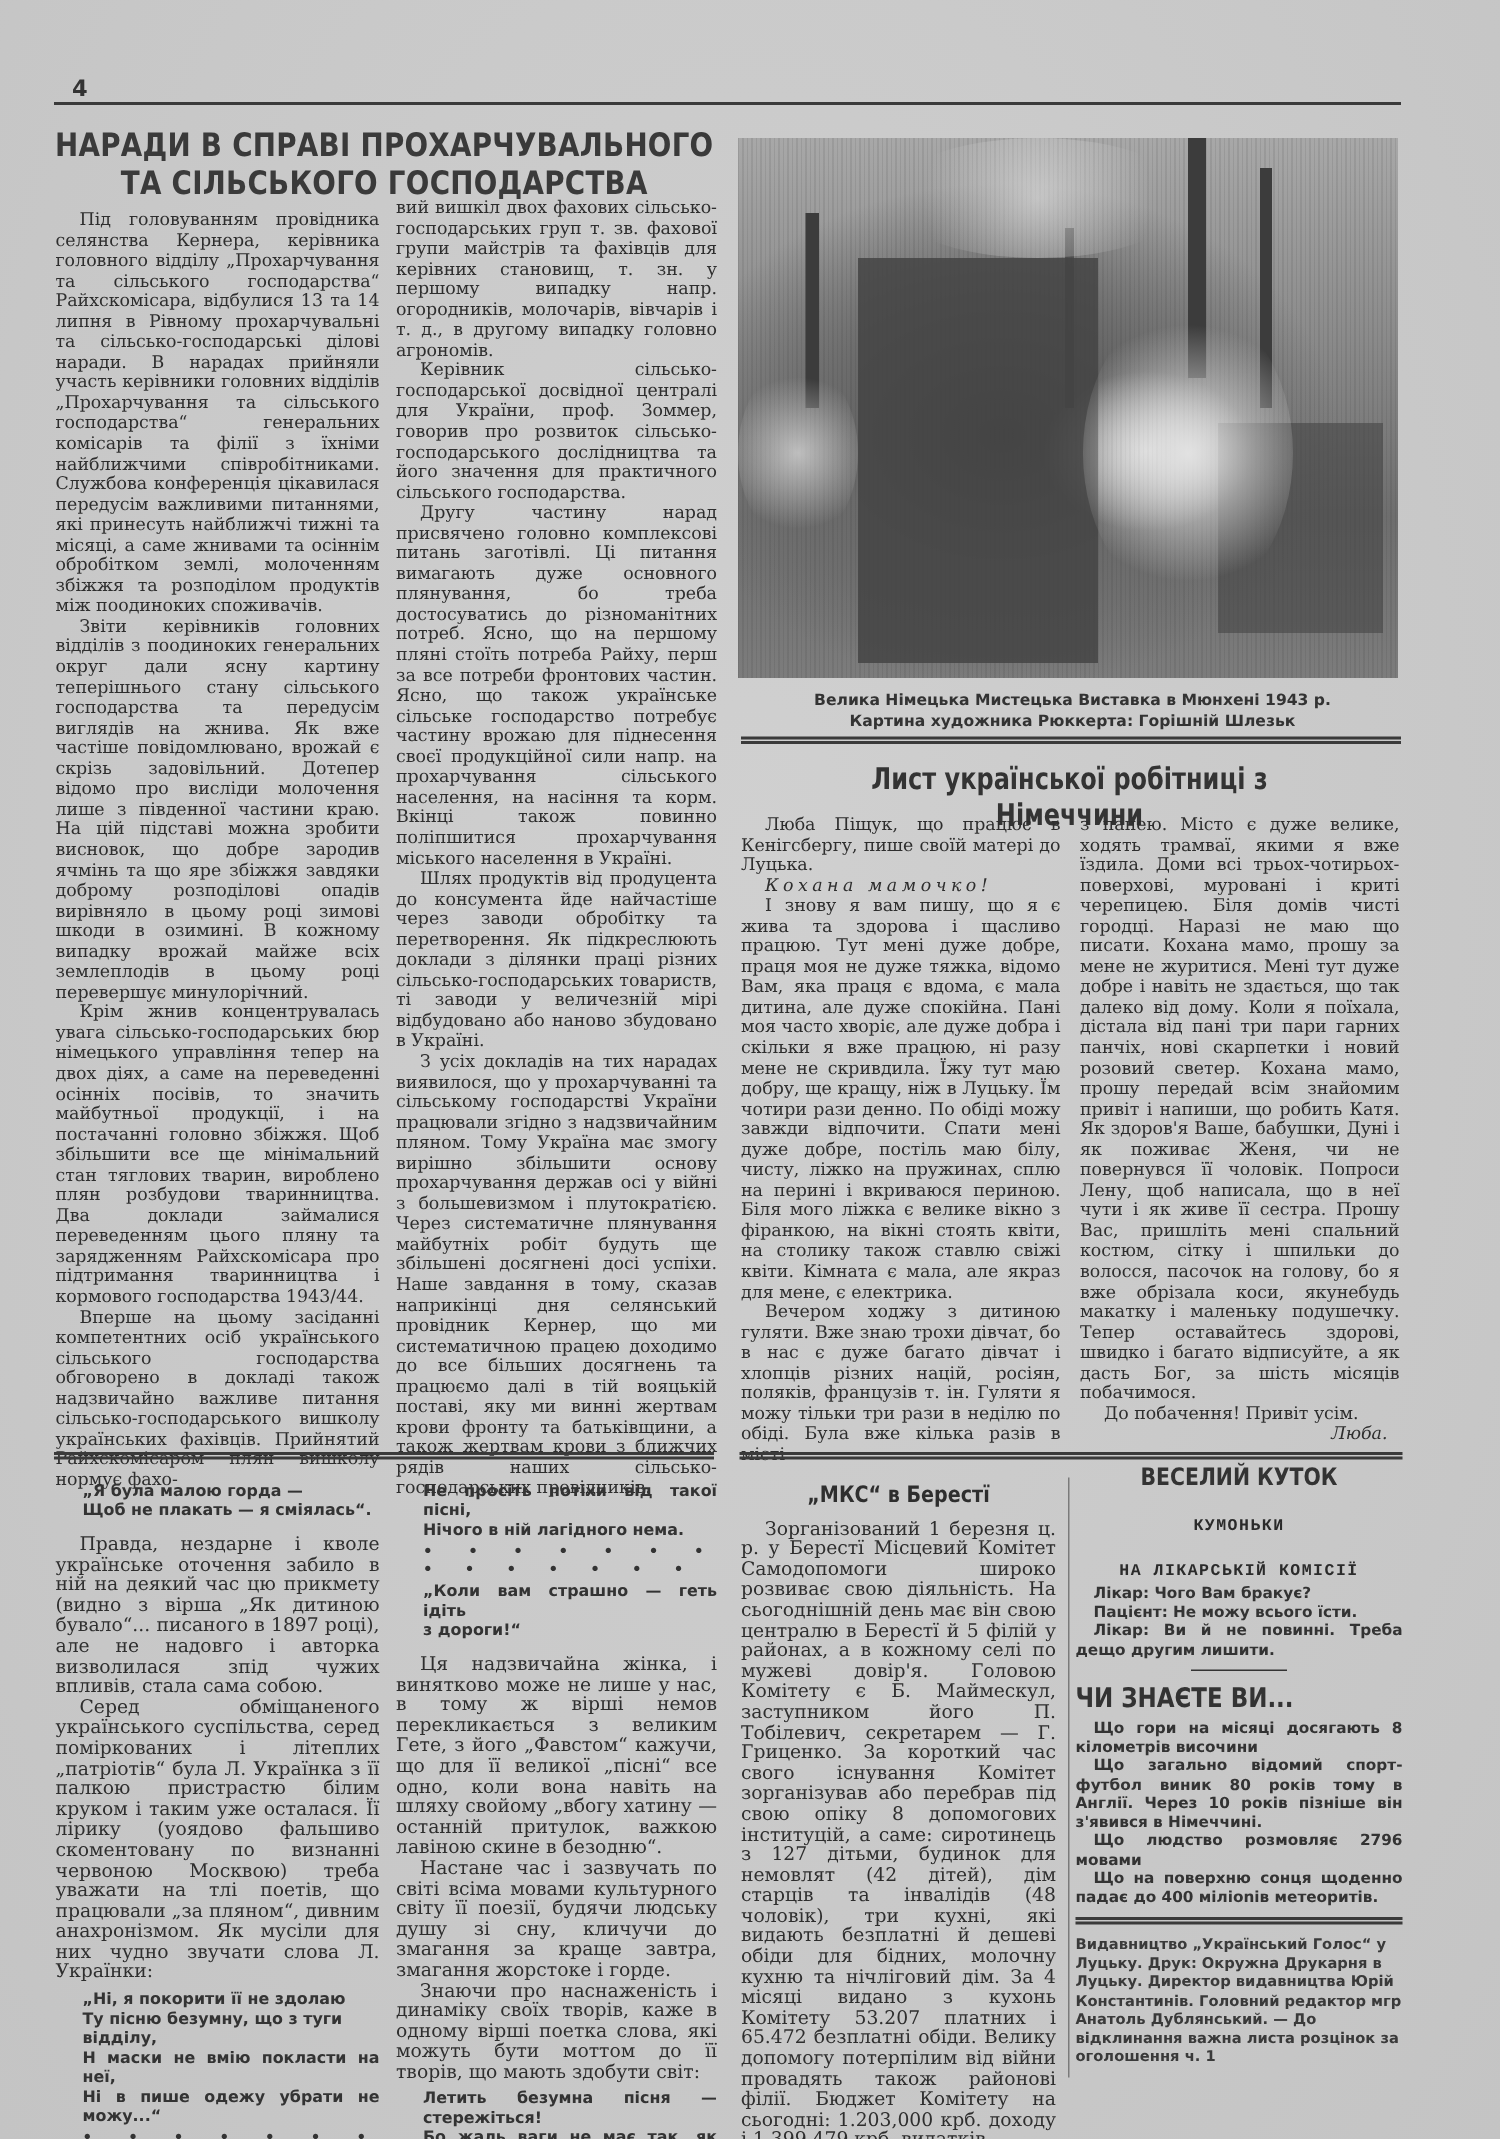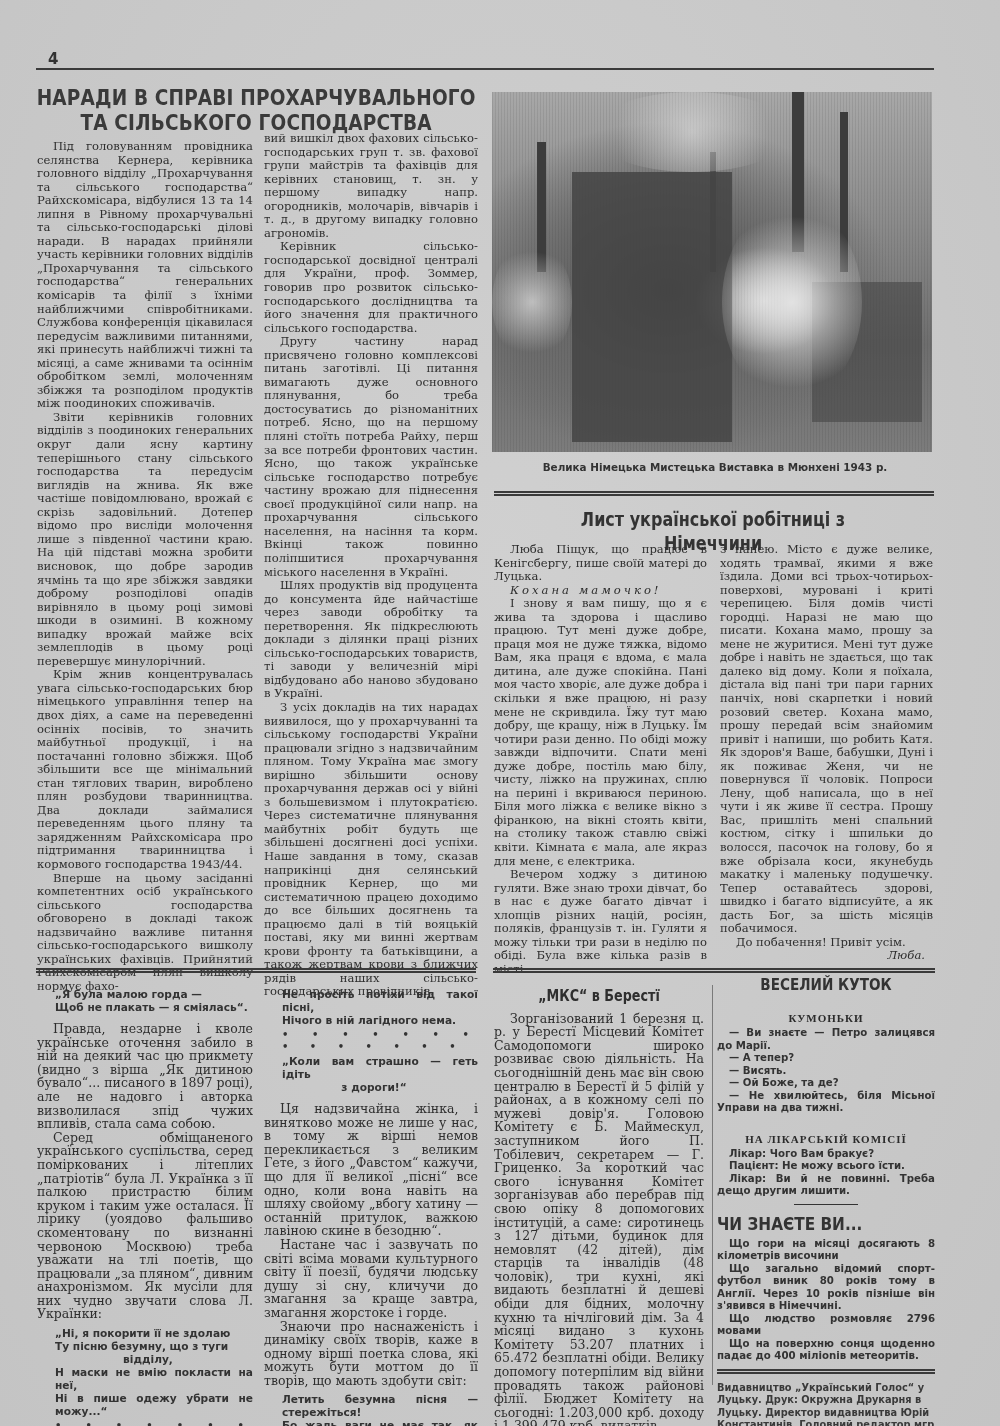--- a/index.html
+++ b/index.html
@@ -41,29 +41,29 @@
   .rule2 { height: 5px; border-top: 2px solid #3a3a3a; border-bottom: 2px solid #3a3a3a; box-sizing: border-box; }
   .r-photo { left: 494px; top: 491px; width: 440px; }
   .letter-title { left: 492px; top: 507px; width: 442px; text-align: center; font-family: "DejaVu Sans", sans-serif; font-weight: bold; font-size: 20px; color: #333; transform: scaleX(0.8); transform-origin: center top; }
   .c3 { left: 494px; top: 543px; width: 213px; }
   .c4 { left: 720px; top: 543px; width: 213px; }
   .spaced { letter-spacing: 3px; font-style: italic; }
   .sign { text-align: right; font-style: italic; padding-right: 8px; }
   .r-mid-left { left: 36px; top: 968px; width: 440px; }
   .r-mid-right { left: 493px; top: 968px; width: 442px; }
   .poem { font-family: "DejaVu Sans", sans-serif; font-weight: bold; font-size: 10.6px; line-height: 13px; color: #333; margin: 0 0 8px 18px; }
-  .poem .r { text-align: center; padding-right: 12px; }
+  .poem .r { text-align: left; padding-right: 12px; }
   .dots { letter-spacing: 9px; font-weight: bold; font-size: 10px; line-height: 12px; margin: 2px 0; }
   .c5 { left: 37px; top: 988px; width: 216px; font-size: 12.5px; line-height: 13.6px; }
   .c6 { left: 264px; top: 988px; width: 214px; font-size: 12.5px; line-height: 13.6px; }
   .c7 { left: 494px; top: 990px; width: 210px; font-size: 12.5px; line-height: 13.6px; }
   .mks-title { font-family: "DejaVu Sans", sans-serif; font-weight: bold; font-size: 15px; text-align: center; margin-bottom: 8px; transform: scaleX(0.85); }
   .c8 { left: 717px; top: 975px; width: 218px; }
   .fun-title { font-family: "DejaVu Sans", sans-serif; font-weight: bold; font-size: 16px; text-align: center; transform: scaleX(0.85); margin-bottom: 4px; color: #333; }
-  .fun-sub { font-family: Liberation Serif, serif; font-weight: bold; font-size: 11px; text-align: center; letter-spacing: 1px; margin: 18px 0 3px; }
+  .fun-sub { font-family: Liberation Mono, monospace; font-weight: bold; font-size: 11px; text-align: center; letter-spacing: 1px; margin: 18px 0 3px; }
   .fun { font-family: "DejaVu Sans", sans-serif; font-weight: bold; font-size: 10.2px; line-height: 12.5px; color: #333; text-align: justify; }
   .fun p { margin: 0; text-indent: 12px; }
   .shortrule { width: 64px; height: 1px; background: #333; margin: 6px auto 8px; }
   .know-title { font-family: "DejaVu Sans", sans-serif; font-weight: bold; font-size: 18px; transform: scaleX(0.85); transform-origin: left top; margin-bottom: 4px; color:#333; }
   .imprint { margin-top: 8px; font-family: "DejaVu Sans", sans-serif; font-weight: bold; font-size: 9.8px; line-height: 12.5px; color: #3a3a3a; }
   .vrule { position: absolute; width: 1px; background: #7a7a7a; }
 </style>
 </head>
 <body>
 
@@ -97,20 +97,21 @@
     <div class="chimney" style="left:348px;top:20px;width:8px;height:160px;"></div>
     <div class="chimney" style="left:218px;top:60px;width:6px;height:120px;opacity:.7"></div>
     <div class="tower" style="left:80px;top:80px;width:160px;height:270px;"></div>
     <div class="tower" style="left:320px;top:190px;width:110px;height:140px;opacity:.6"></div>
     <div class="steam" style="left:230px;top:110px;width:140px;height:200px;"></div>
     <div class="steam" style="left:100px;top:0px;width:200px;height:80px;opacity:.6"></div>
     <div class="steam" style="left:0px;top:150px;width:80px;height:120px;opacity:.7"></div>
   </div>
   <div class="abs caption">
     <div>Велика Німецька Мистецька Виставка в Мюнхені 1943 р.</div>
+    <div>Картина художника Рюккерта: Горішній Шлезьк</div>
   </div>
   <div class="abs rule2 r-photo"></div>
 
   <div class="abs letter-title">Лист української робітниці з Німеччини</div>
   <div class="abs col c3">
     <p>Люба Піщук, що працює в Кенігсбергу, пише своїй матері до Луцька.</p>
     <p class="spaced">Кохана мамочко!</p>
     <p>І знову я вам пишу, що я є жива та здорова і щасливо працюю. Тут мені дуже добре, праця моя не дуже тяжка, відомо Вам, яка праця є вдома, є мала дитина, але дуже спокійна. Пані моя часто хворіє, але дуже добра і скільки я вже працюю, ні разу мене не скривдила. Їжу тут маю добру, ще кращу, ніж в Луцьку. Їм чотири рази денно. По обіді можу завжди відпочити. Спати мені дуже добре, постіль маю білу, чисту, ліжко на пружинах, сплю на перині і вкриваюся периною. Біля мого ліжка є велике вікно з фіранкою, на вікні стоять квіти, на столику також ставлю свіжі квіти. Кімната є мала, але якраз для мене, є електрика.</p>
     <p>Вечером ходжу з дитиною гуляти. Вже знаю трохи дівчат, бо в нас є дуже багато дівчат і хлопців різних націй, росіян, поляків, французів т. ін. Гуляти я можу тільки три рази в неділю по обіді. Була вже кілька разів в місті</p>
   </div>
@@ -161,27 +162,20 @@
   <div class="abs col c7">
     <div class="mks-title">„МКС“ в Берестї</div>
     <p>Зорганізований 1 березня ц. р. у Берестї Місцевий Комітет Самодопомоги широко розвиває свою діяльність. На сьогоднішній день має він свою централю в Берестї й 5 філій у районах, а в кожному селі по мужеві довір'я. Головою Комітету є Б. Маймескул, заступником його П. Тобілевич, секретарем — Г. Гриценко. За короткий час свого існування Комітет зорганізував або перебрав під свою опіку 8 допомогових інституцій, а саме: сиротинець з 127 дітьми, будинок для немовлят (42 дітей), дім старців та інвалідів (48 чоловік), три кухні, які видають безплатні й дешеві обіди для бідних, молочну кухню та нічліговий дім. За 4 місяці видано з кухонь Комітету 53.207 платних і 65.472 безплатні обіди. Велику допомогу потерпілим від війни провадять також районові філії. Бюджет Комітету на сьогодні: 1.203,000 крб. доходу і 1.399.479 крб. видатків.</p>
   </div>
 
   <div class="vrule" style="left:712px;top:985px;height:400px;"></div>
 
   <div class="abs c8">
     <div class="fun-title">ВЕСЕЛИЙ КУТОК</div>
     <div class="fun-sub">КУМОНЬКИ</div>
-    <div class="fun">
-      <p>— Ви знаєте — Петро залицявся до Марії.</p>
-      <p>— А тепер?</p>
-      <p>— Висять.</p>
-      <p>— Ой Боже, та де?</p>
-      <p>— Не хвилюйтесь, біля Місьної Управи на два тижні.</p>
-    </div>
     <div class="fun-sub">НА ЛІКАРСЬКІЙ КОМІСІЇ</div>
     <div class="fun">
       <p>Лікар: Чого Вам бракує?</p>
       <p>Пацієнт: Не можу всього їсти.</p>
       <p>Лікар: Ви й не повинні. Треба дещо другим лишити.</p>
     </div>
     <div class="shortrule"></div>
     <div class="know-title">ЧИ ЗНАЄТЕ ВИ...</div>
     <div class="fun">
       <p>Що гори на місяці досягають 8 кілометрів височини</p>

